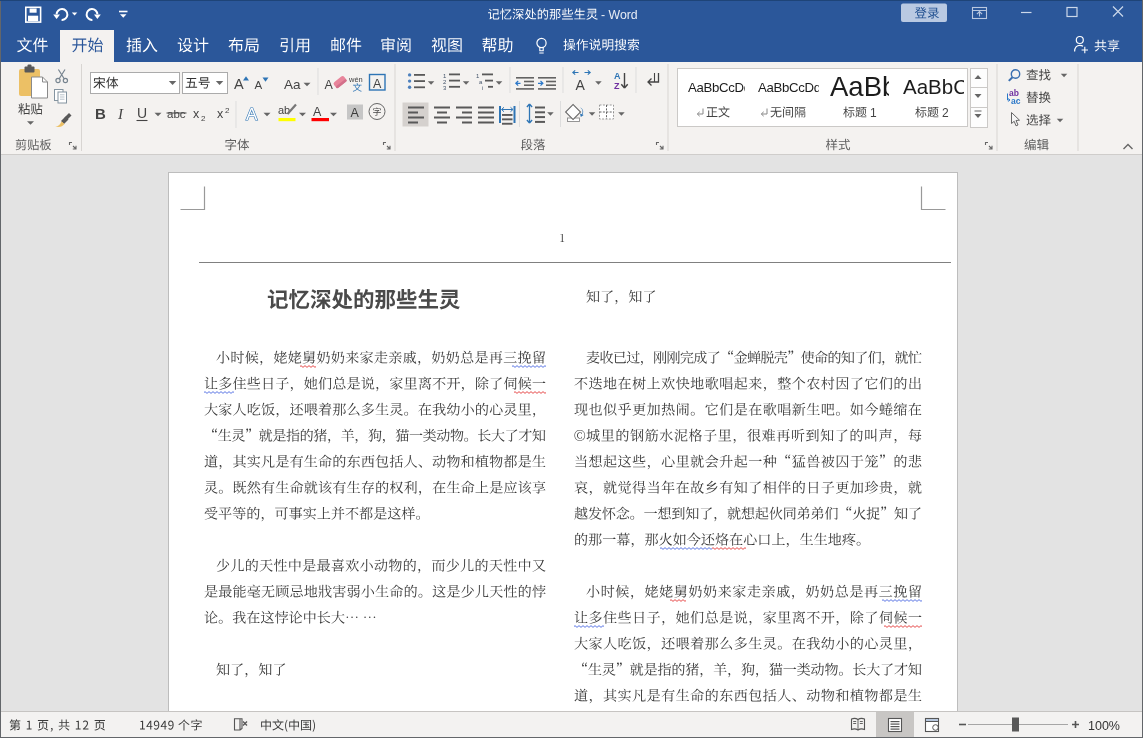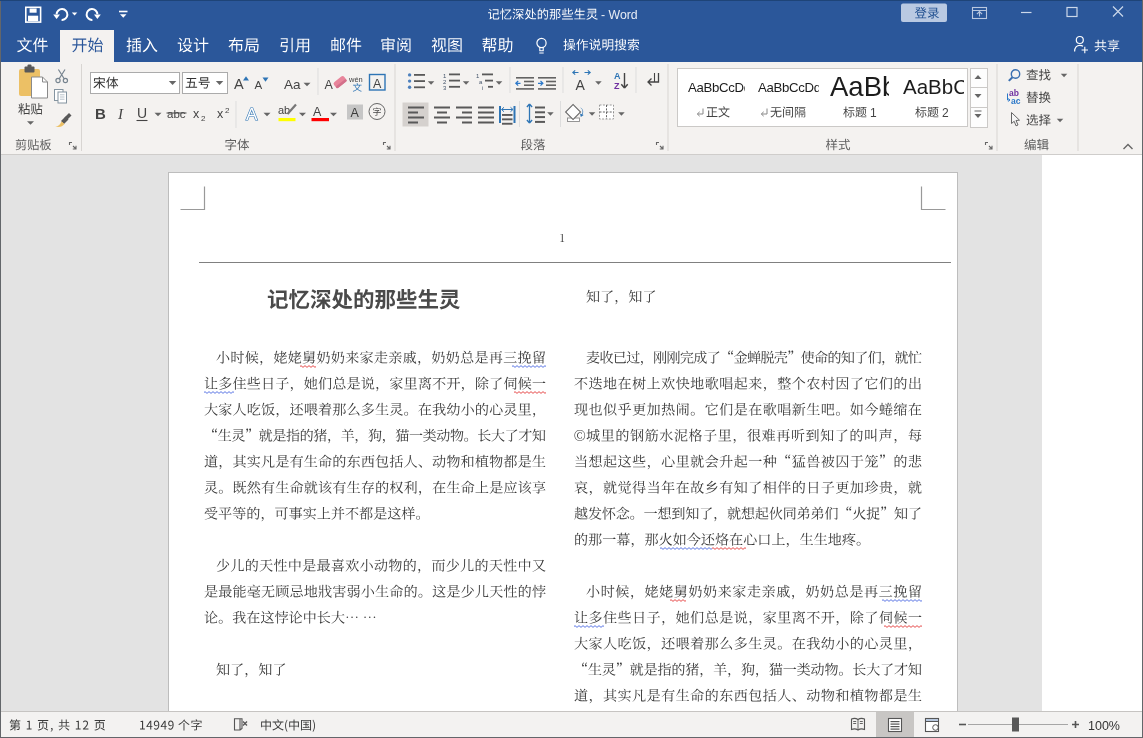--- a/index.html
+++ b/index.html
@@ -1,15 +1,15 @@
 <!DOCTYPE html>
 <html><head><meta charset="utf-8"><style>
 * { margin:0; padding:0; box-sizing:border-box; }
 body { width:1143px; height:738px; overflow:hidden; font-family:"Liberation Sans", sans-serif; }
-#root { position:relative; width:1042px; height:738px; background:#e3e3e3; }
+#root { position:relative; width:1143px; height:738px; background:#e3e3e3; }
 .abs { position:absolute; }
 </style></head><body>
 <div id="root">
 <div class="abs" style="left:0;top:0;width:1143px;height:62px;background:#2b579a"></div>
 <div class="abs" style="left:60px;top:30px;width:54px;height:32px;background:#f4f2f0"></div>
 <div class="abs" style="left:0;top:62px;width:1143px;height:92px;background:#f4f2f0"></div>
 <div class="abs" style="left:0;top:154px;width:1143px;height:1px;background:#cfcdcb"></div>
 <div class="abs" style="left:90px;top:71.5px;width:90px;height:22px;background:#fff;border:1px solid #ababab"></div>
 <div class="abs" style="left:182px;top:71.5px;width:46px;height:22px;background:#fff;border:1px solid #ababab"></div>
 <div class="abs" style="left:677px;top:67.5px;width:291px;height:59.5px;background:#fff;border:1px solid #cbc9c7"></div>

